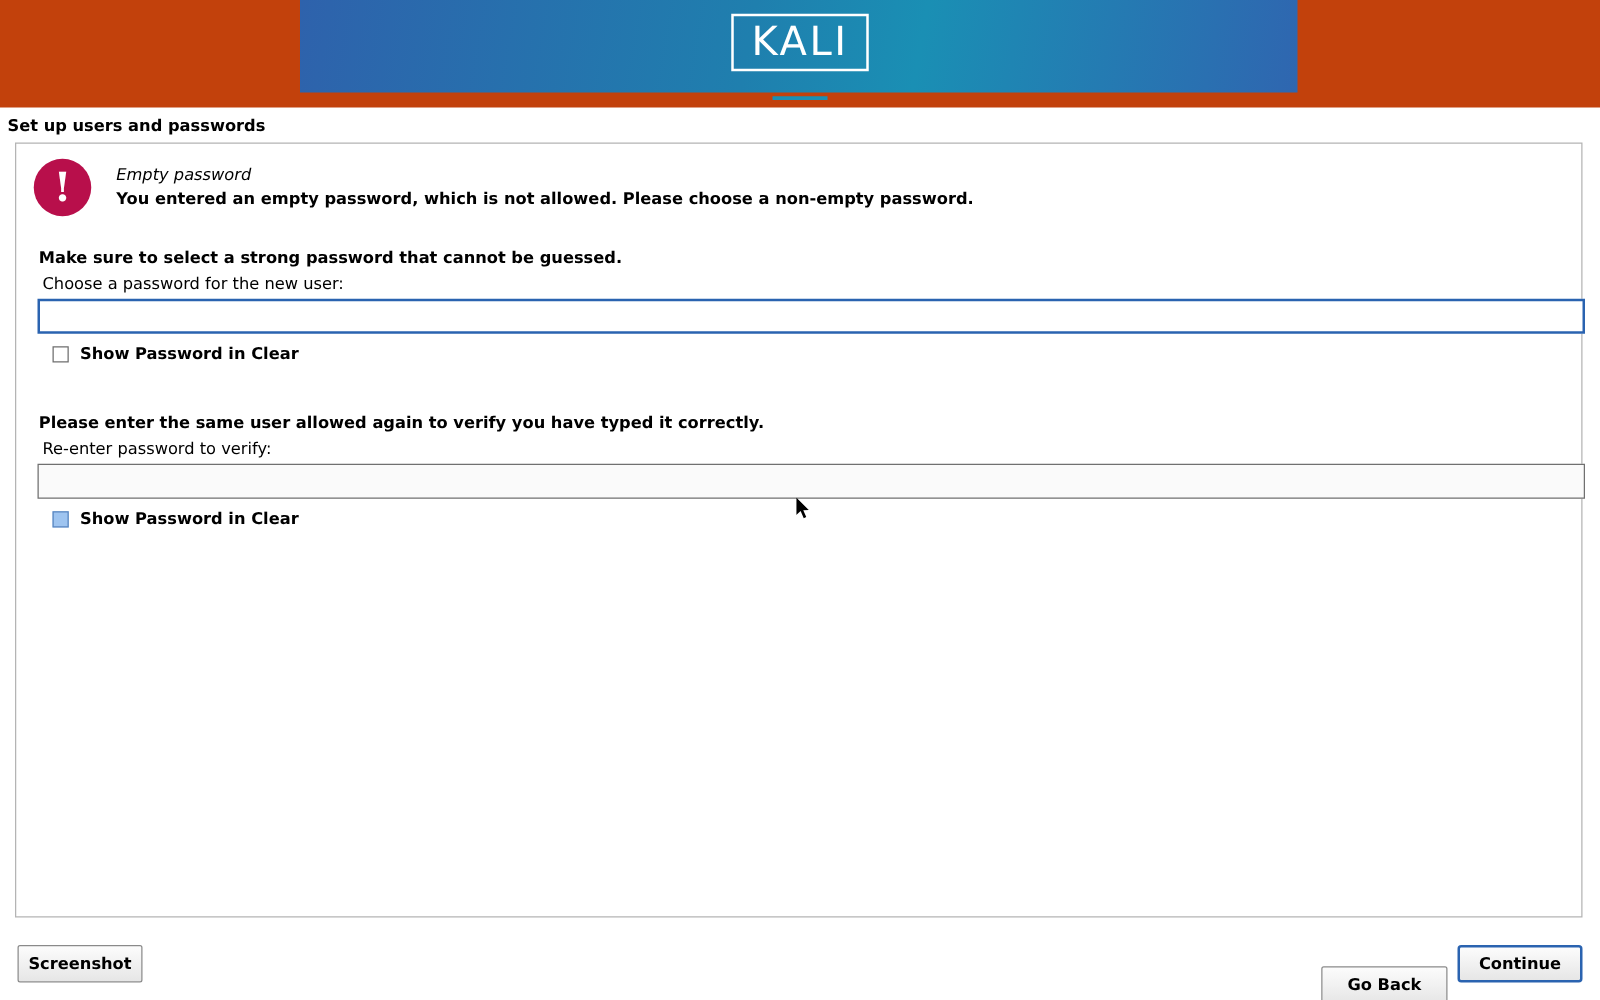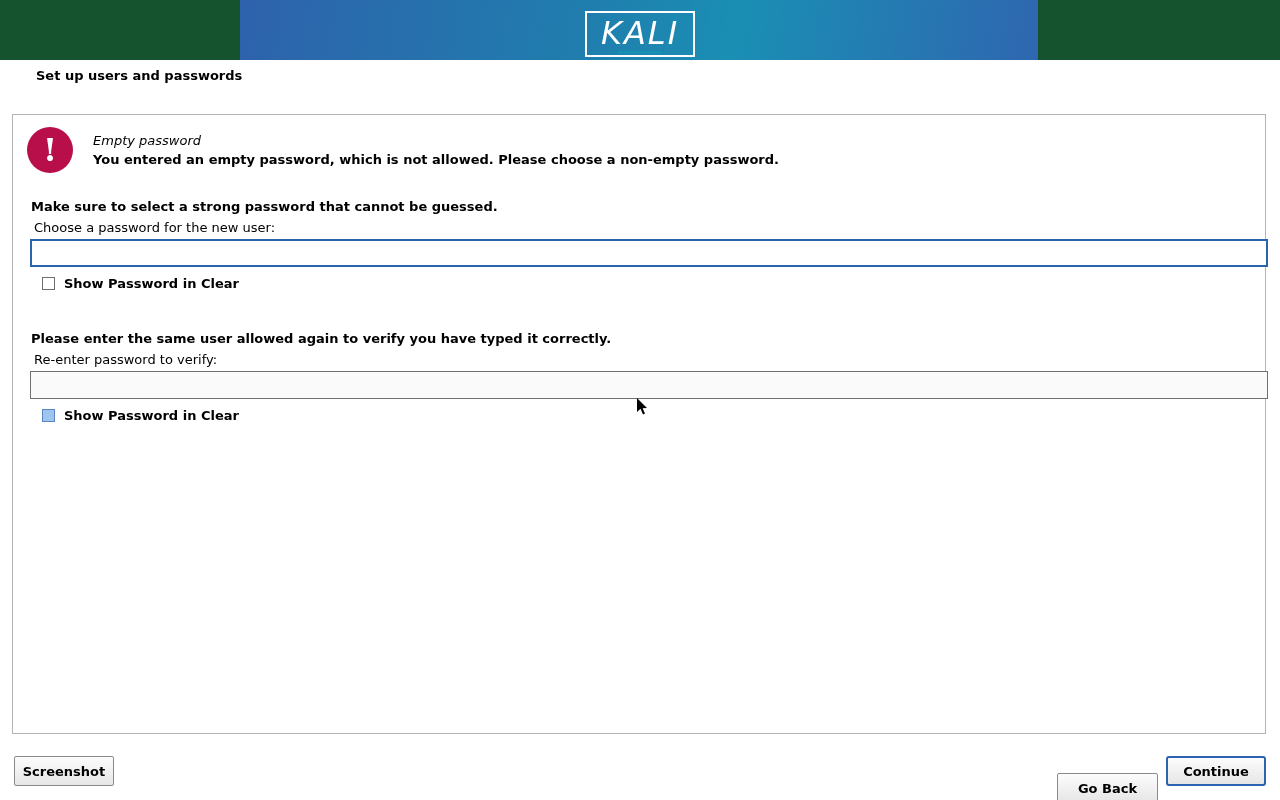--- a/index.html
+++ b/index.html
@@ -11,24 +11,23 @@
     background: #ffffff;
     font-family: "DejaVu Sans", "Liberation Sans", sans-serif;
     font-size: 13px;
     color: #000000;
   }
 
   
   .banner {
     position: relative;
     width: 1280px;
-    height: 60px;
-    background: #14532d;
+    height: 86px;
+    background: #c2410c;
     overflow: hidden;
-    font-style: italic;
   }
   .banner-center {
     position: absolute;
     left: 240px;
     top: 0;
     width: 798px;
     height: 74px;
     background: linear-gradient(100deg, #2e62ac 0%, #1f7fae 45%, #1a8fb4 62%, #2f66b0 100%);
   }
   .banner-logo {
@@ -53,21 +52,21 @@
     left: 50%;
     margin-left: -22px;
     bottom: 6px;
     width: 44px;
     height: 3px;
     background: #1a8fb4;
   }
 
   
   .page-title {
-    padding: 8px 0 6px 36px;
+    padding: 8px 0 6px 6px;
     font-weight: bold;
     font-size: 13px;
     color: #000;
   }
 
   
   .panel {
     position: absolute;
     left: 12px;
     top: 114px;

